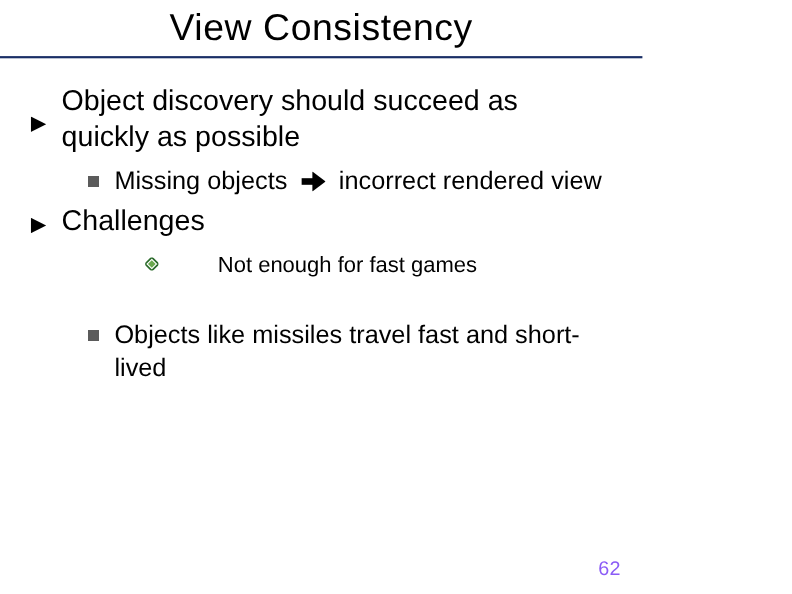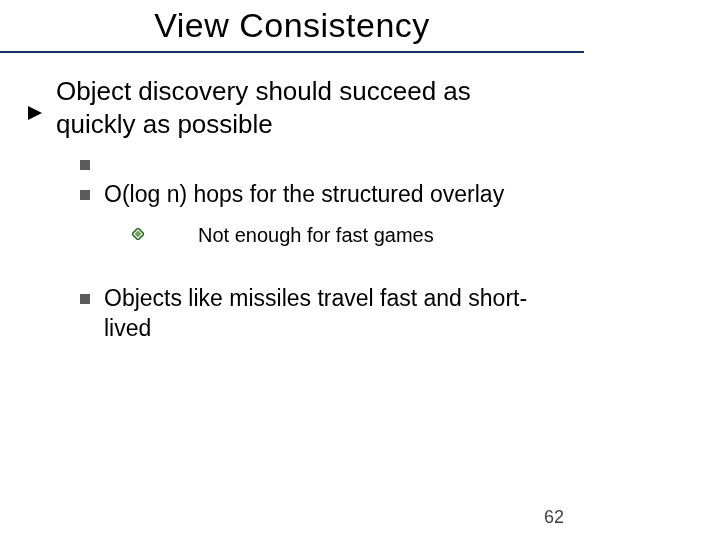--- a/index.html
+++ b/index.html
@@ -93,21 +93,21 @@
   .implies {
     display: inline-block;
     margin: 0 6px;
     font-weight: bold;
   }
   .page-number {
     position: absolute;
     right: 20px;
     bottom: 12px;
     font-size: 18px;
-    color: #404040;
+    color: #8b5cf6;
     text-align: center;
   }
 </style>
 </head>
 <body>
 
 <div class="slide">
 
   <div class="title-wrap">
     <div class="title">View Consistency</div>
@@ -120,27 +120,41 @@
       <span class="bullet-arrow">
         <svg width="16" height="14" viewBox="0 0 16 14">
             <polygon points="0,0 14,7 0,14" fill="#000"></polygon>
           </svg>
       </span>
       <span class="lvl1-text">Object discovery should succeed as quickly as possible</span>
     </div>
 
     <div class="lvl2">
       <span class="bullet-square"></span>
+      <span class="lvl2-text">
+        <span>Missing objects</span>
+        <span class="implies">
+          <svg width="22" height="18" viewBox="0 0 22 18" style="vertical-align:-2px">
+            <rect x="0" y="6" width="12" height="6" fill="#000"></rect>
+            <polygon points="10,0 22,9 10,18" fill="#000"></polygon>
+          </svg>
+        </span>
+        <span>incorrect rendered view</span>
+      </span>
     </div>
 
+    <div class="lvl1">
+      <span class="bullet-arrow">
+        <svg width="16" height="14" viewBox="0 0 16 14">
+            <polygon points="0,0 14,7 0,14" fill="#000"></polygon>
+          </svg>
+      </span>
+      <span class="lvl1-text">Challenges</span>
+    </div>
 
-    <div class="lvl2">
-      <span class="bullet-square"></span>
-      <span class="lvl2-text">O(log n) hops for the structured overlay</span>
-    </div>
 
     <div class="lvl3">
       <span class="bullet-diamond">
         <svg width="12" height="12" viewBox="0 0 12 12">
           <polygon points="6,0 12,6 6,12 0,6" fill="none" stroke="#2b6b2b" stroke-width="1.6"></polygon>
           <polygon points="6,2.5 9.5,6 6,9.5 2.5,6" fill="#6aa84f"></polygon>
         </svg>
       </span>
       <span class="lvl3-text">Not enough for fast games</span>
     </div>

